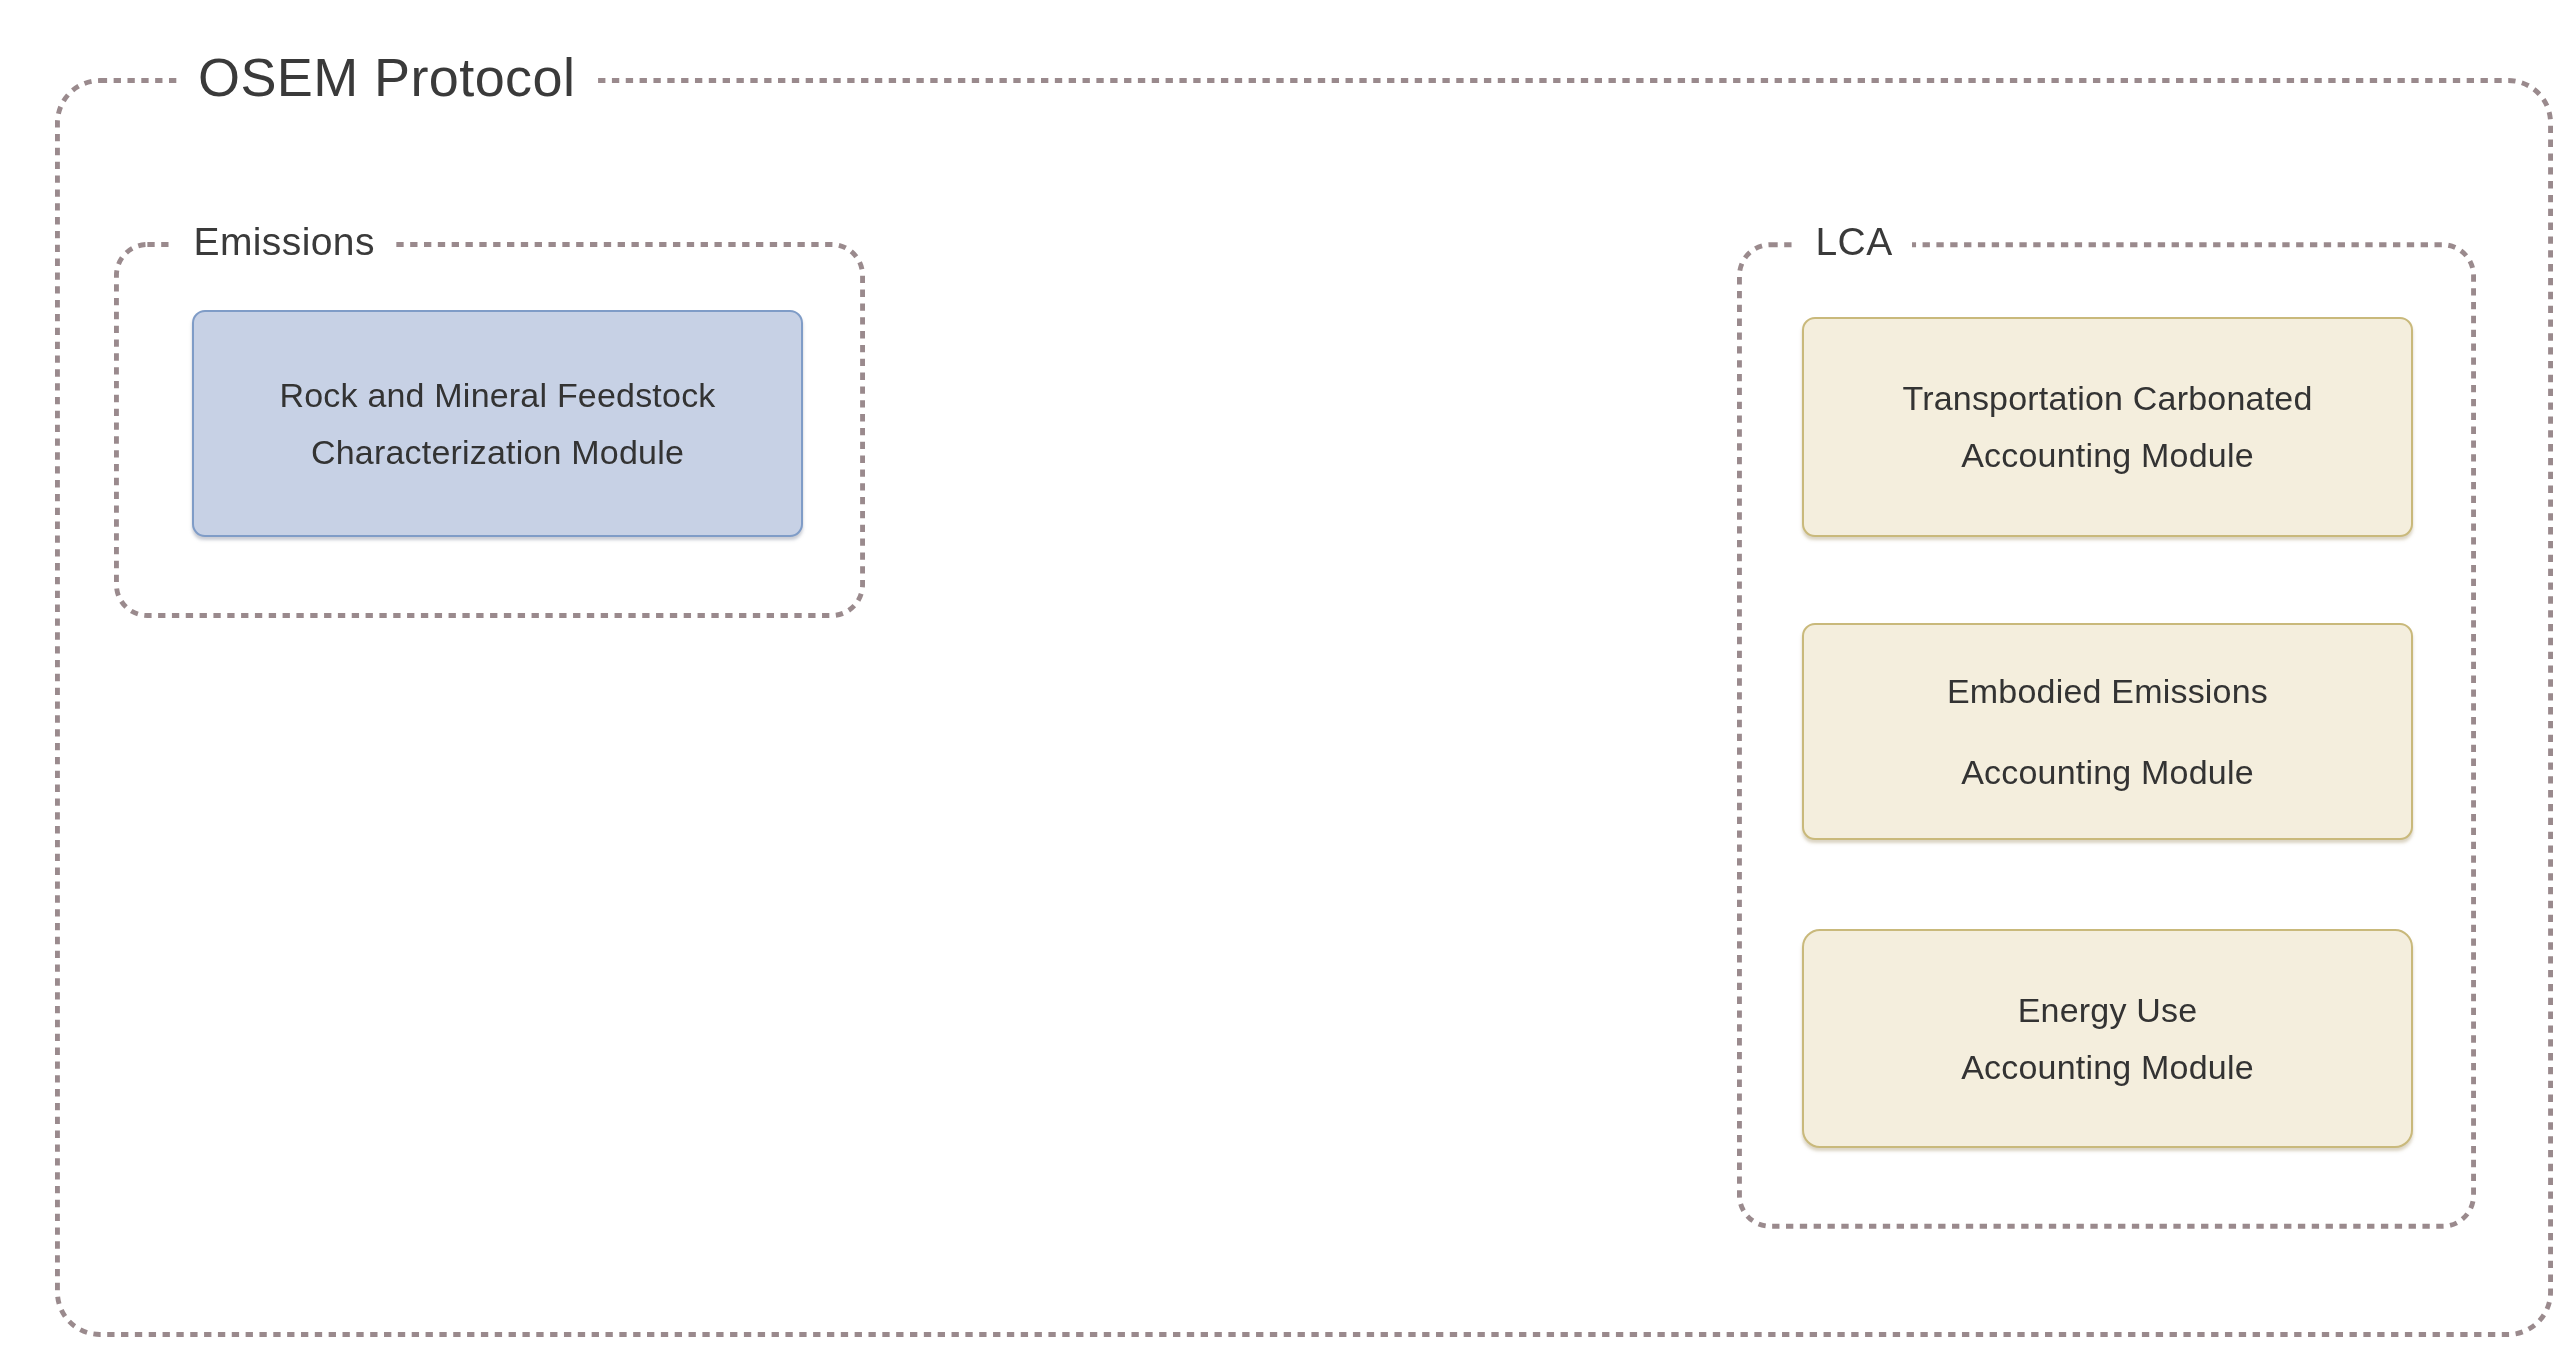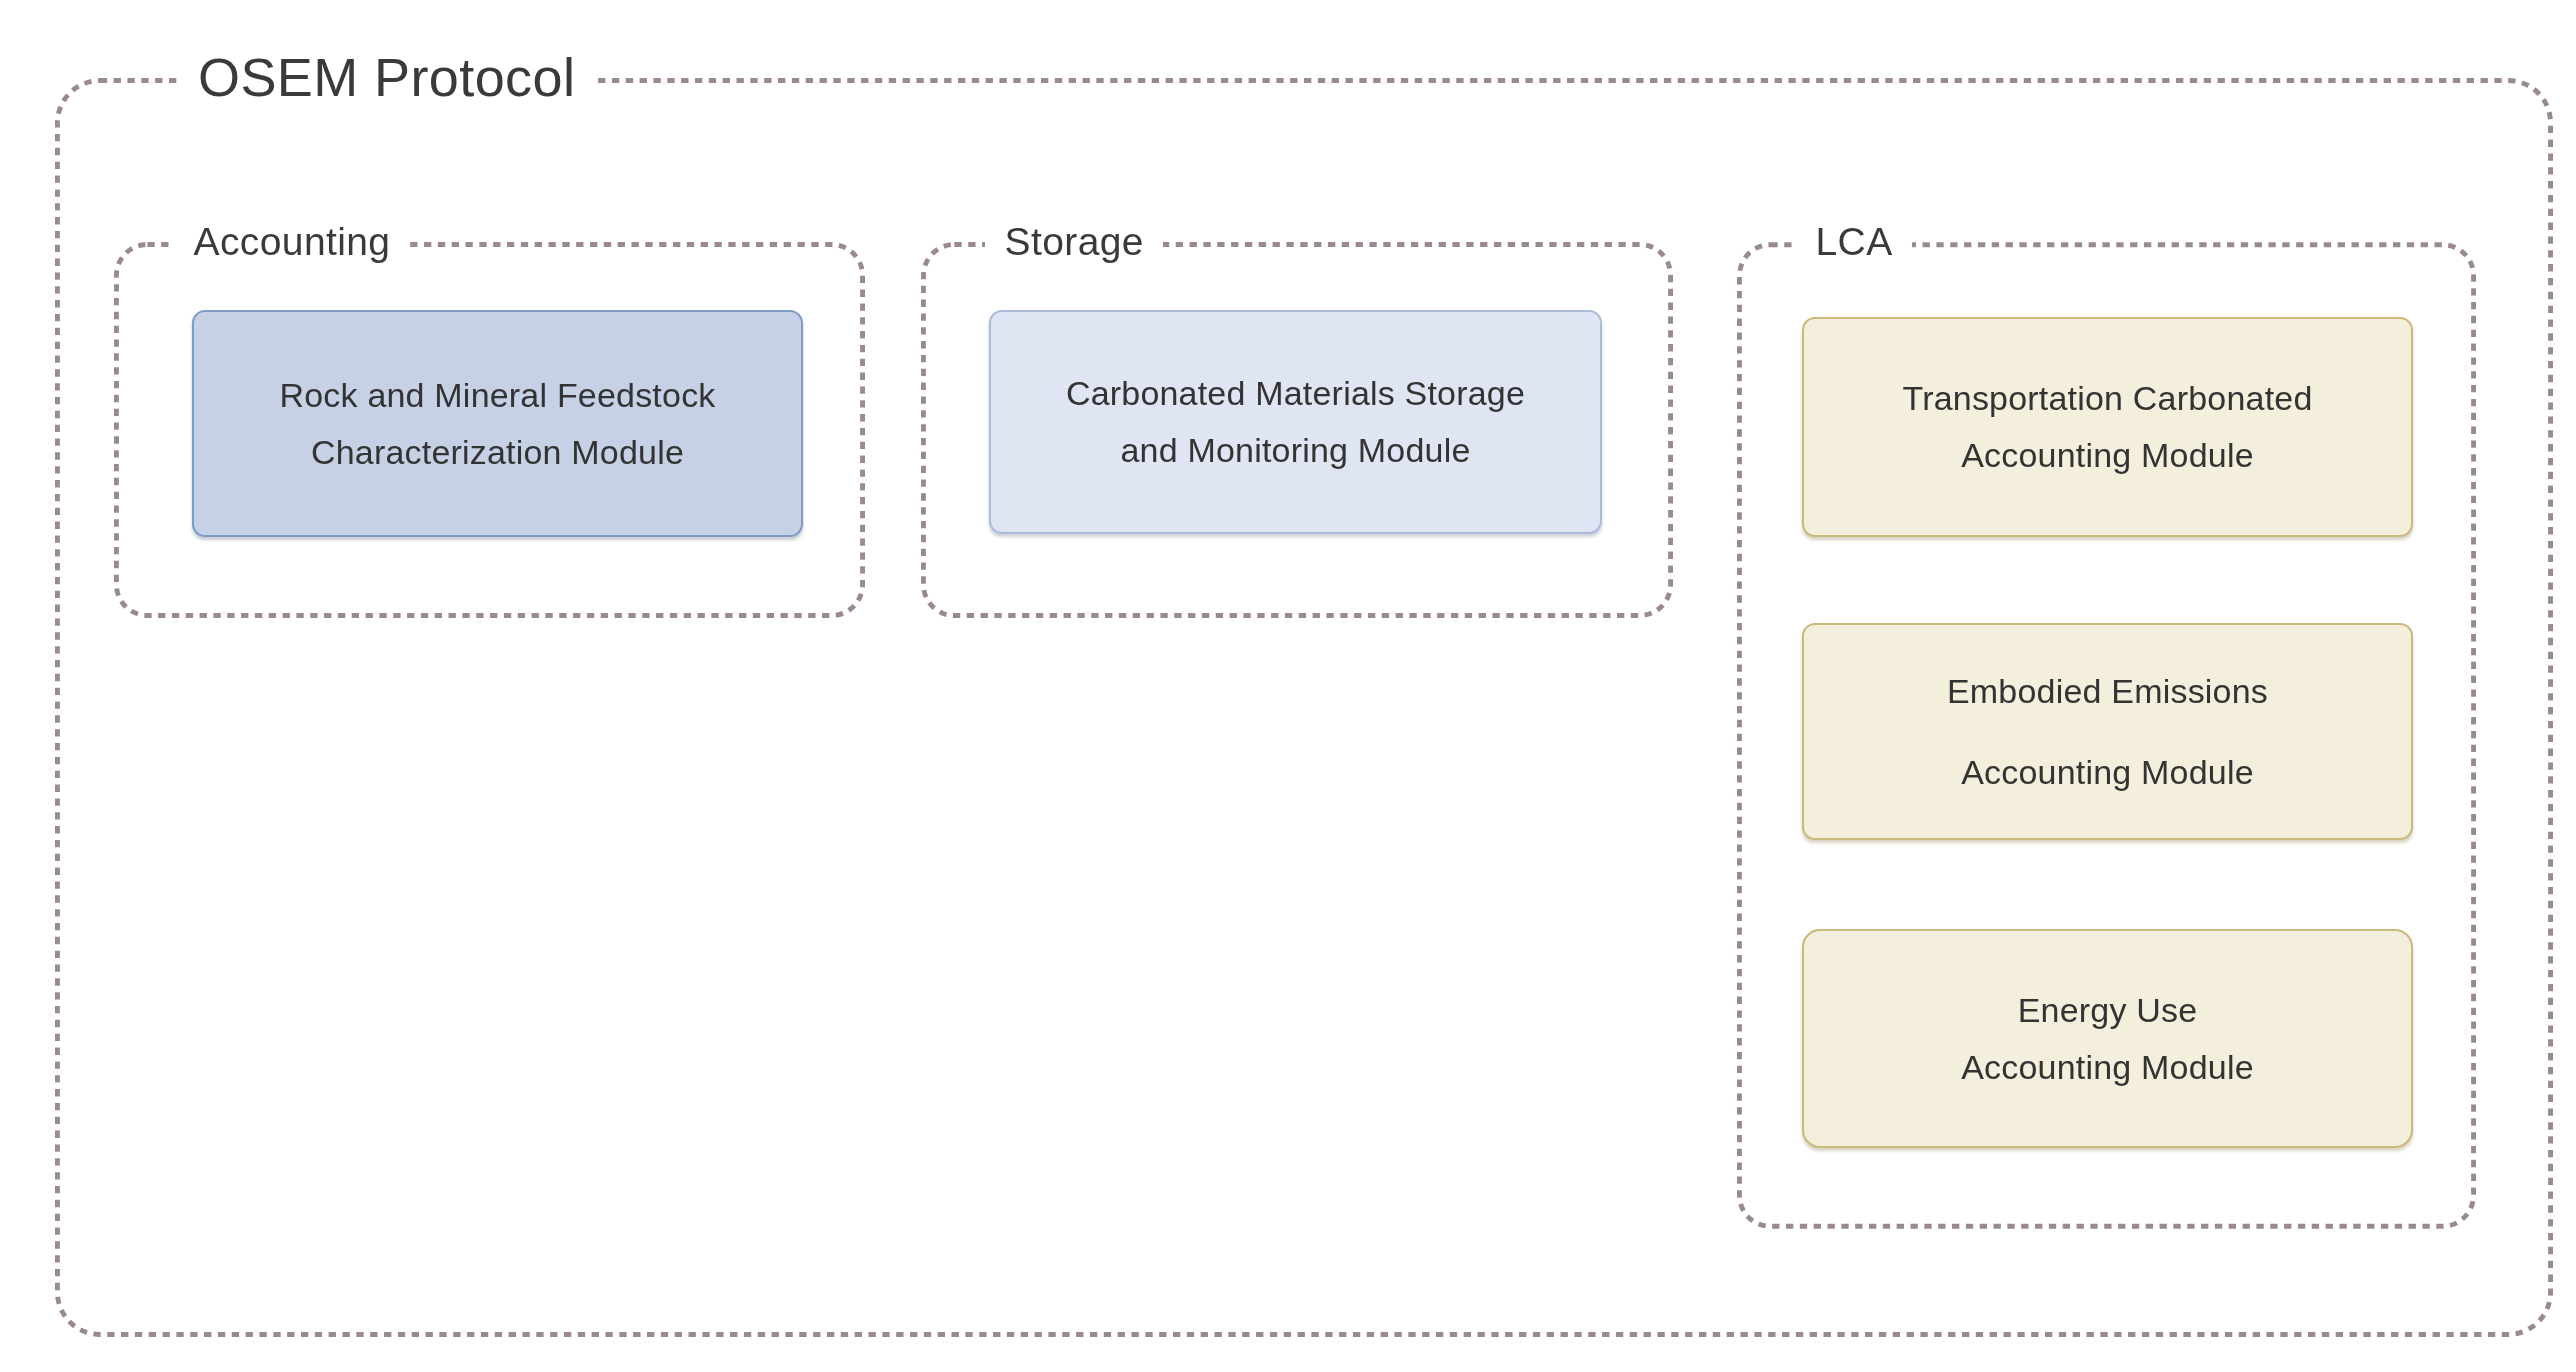--- a/index.html
+++ b/index.html
@@ -81,37 +81,27 @@
   <section class="grp" style="left:55px;top:78px;width:2498px;height:1259px;">
     <svg class="dash-rect" width="2498" height="1259" viewBox="0 0 3068 1546">
       <rect x="3" y="3" width="3062" height="1540" rx="52"></rect>
     </svg>
     <div class="grp-label title" style="left:122px;">OSEM Protocol</div>
 
     <section class="grp" style="left:59px;top:164px;width:751px;height:376px;">
       <svg class="dash-rect" width="751" height="376" viewBox="0 0 923 462">
         <rect x="3" y="3" width="917" height="456" rx="38"></rect>
       </svg>
-      <div class="grp-label" style="left:60px;">Accounting</div>
+      <div class="grp-label" style="left:60px;">Emissions</div>
       <div class="mod blue-strong" style="left:78px;top:68px;width:607px;height:223px;">
         <span class="line">Rock and Mineral Feedstock</span>
         <span class="line">Characterization Module</span>
       </div>
     </section>
 
-    <section class="grp" style="left:866px;top:164px;width:752px;height:376px;">
-      <svg class="dash-rect" width="752" height="376" viewBox="0 0 924 462">
-        <rect x="3" y="3" width="918" height="456" rx="38"></rect>
-      </svg>
-      <div class="grp-label" style="left:64px;">Storage</div>
-      <div class="mod blue-light" style="left:68px;top:68px;width:609px;height:220px;">
-        <span class="line">Carbonated Materials Storage</span>
-        <span class="line">and Monitoring Module</span>
-      </div>
-    </section>
 
     <section class="grp" style="left:1682px;top:164px;width:739px;height:987px;">
       <svg class="dash-rect" width="739" height="987" viewBox="0 0 908 1212">
         <rect x="3" y="3" width="902" height="1206" rx="38"></rect>
       </svg>
       <div class="grp-label" style="left:59px;">LCA</div>
 
       <div class="mod tan" style="left:65px;top:75px;width:607px;height:216px;">
         <span class="line">Transportation Carbonated</span>
         <span class="line">Accounting Module</span>

